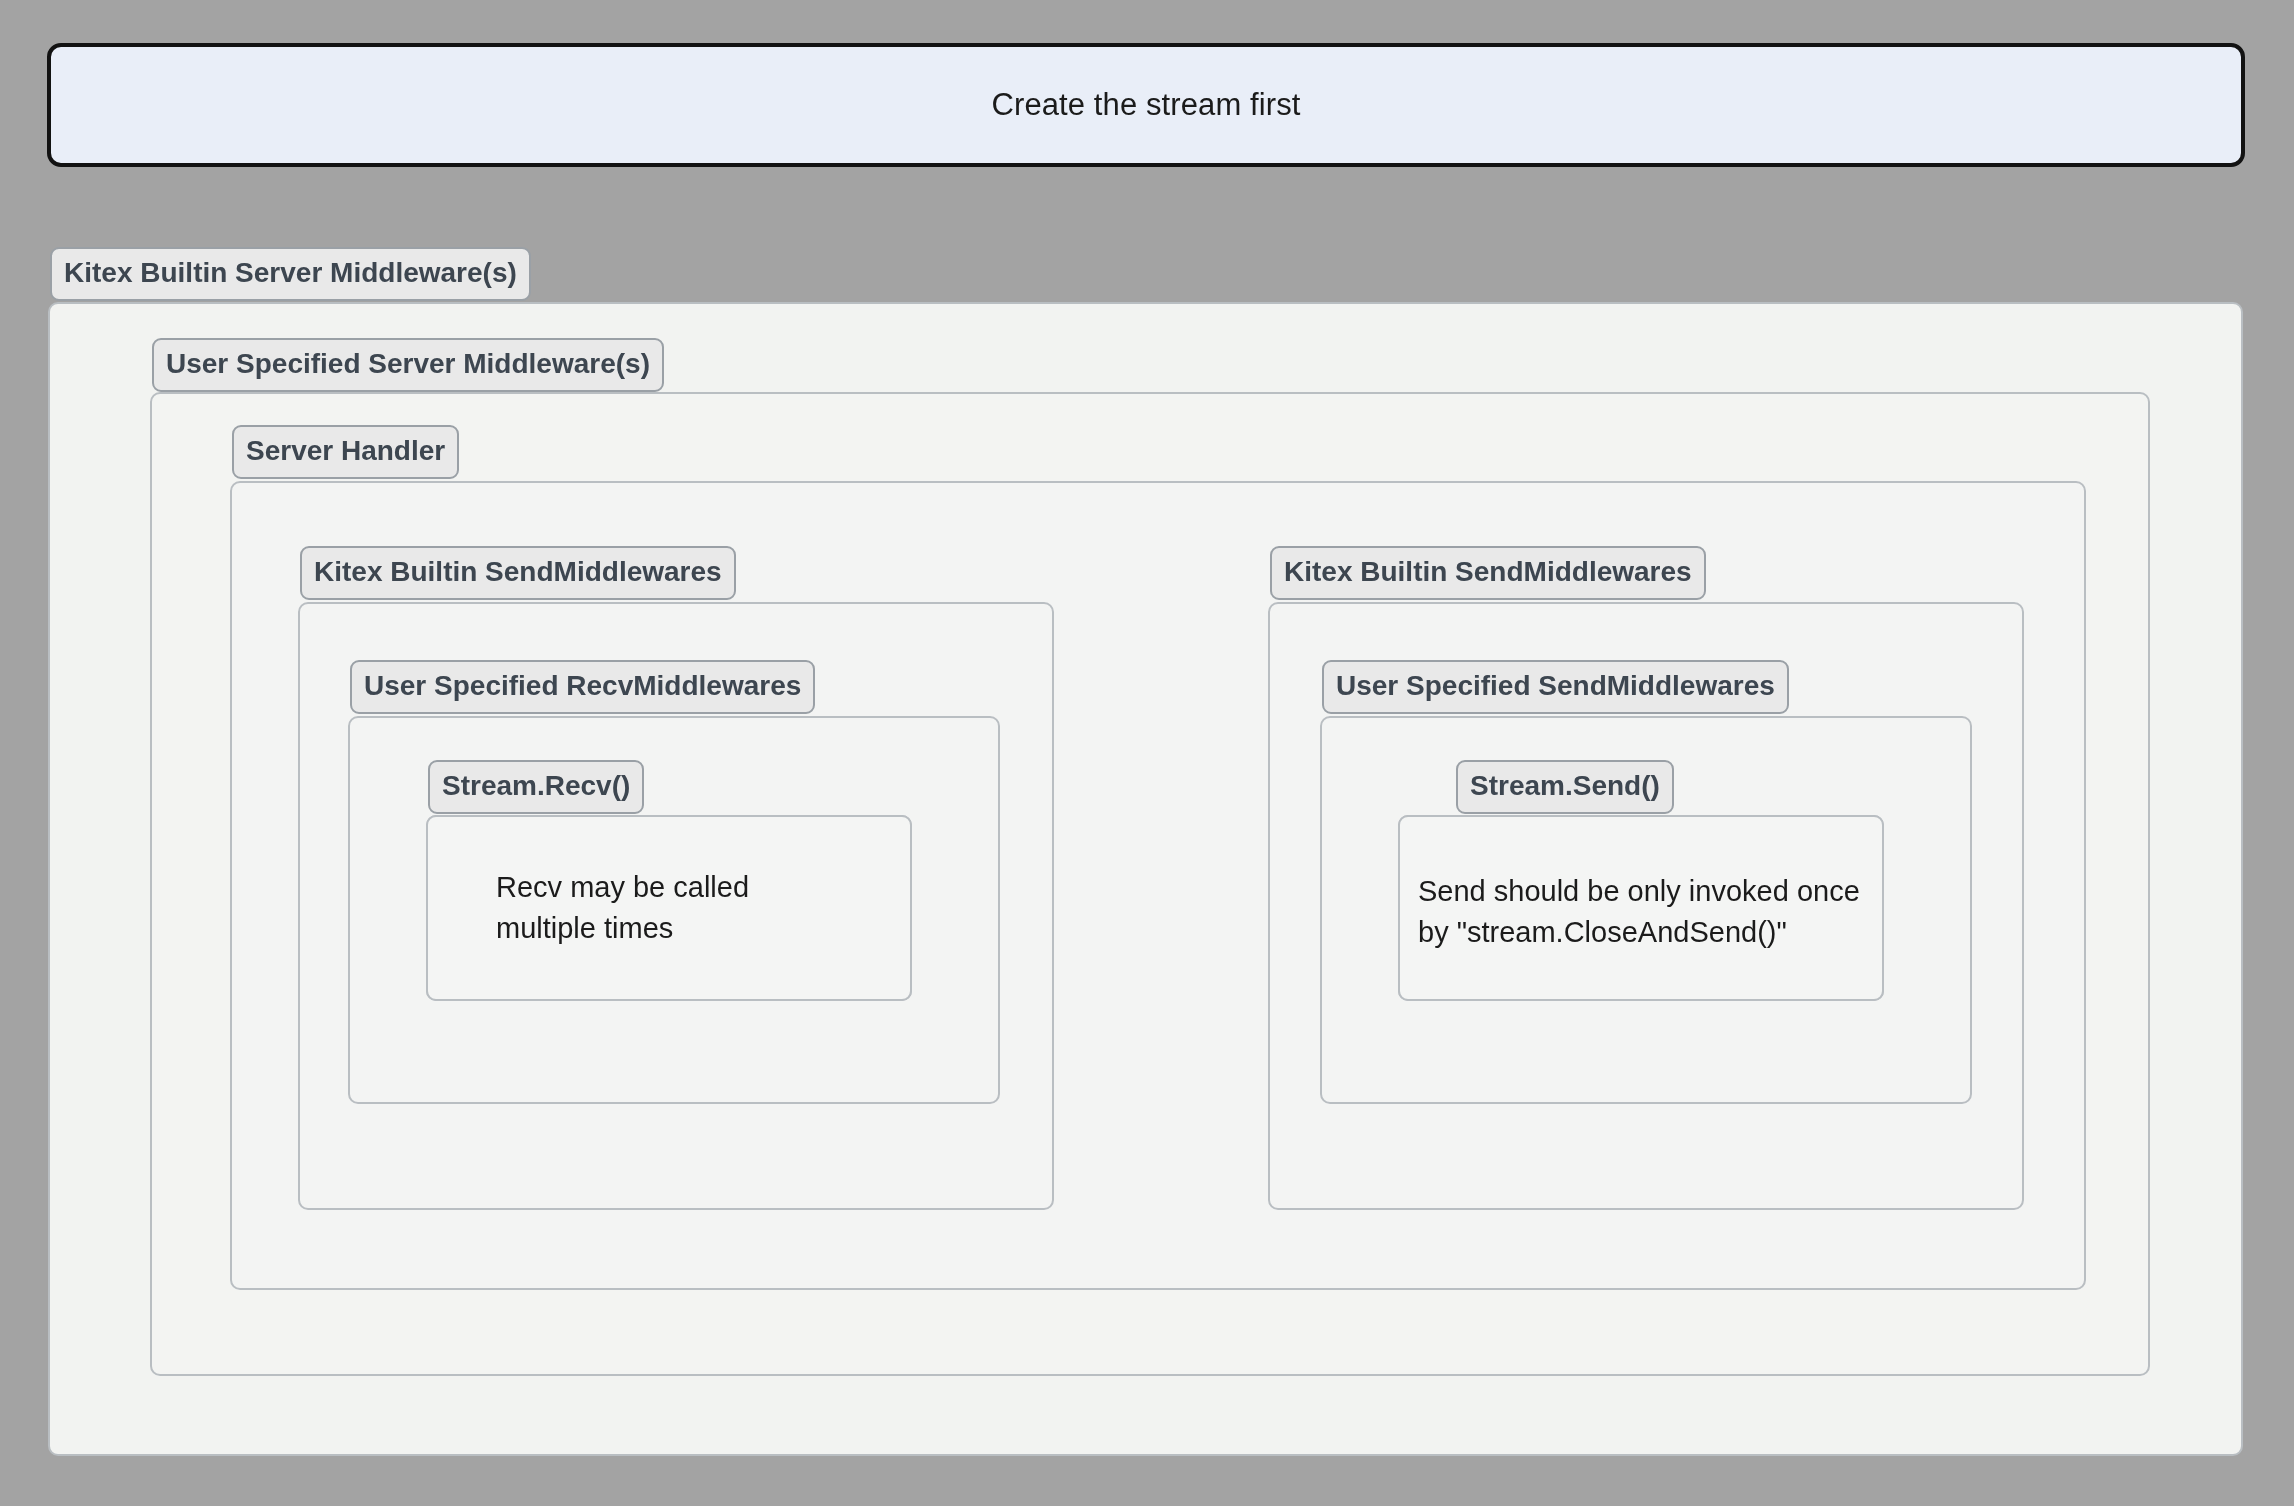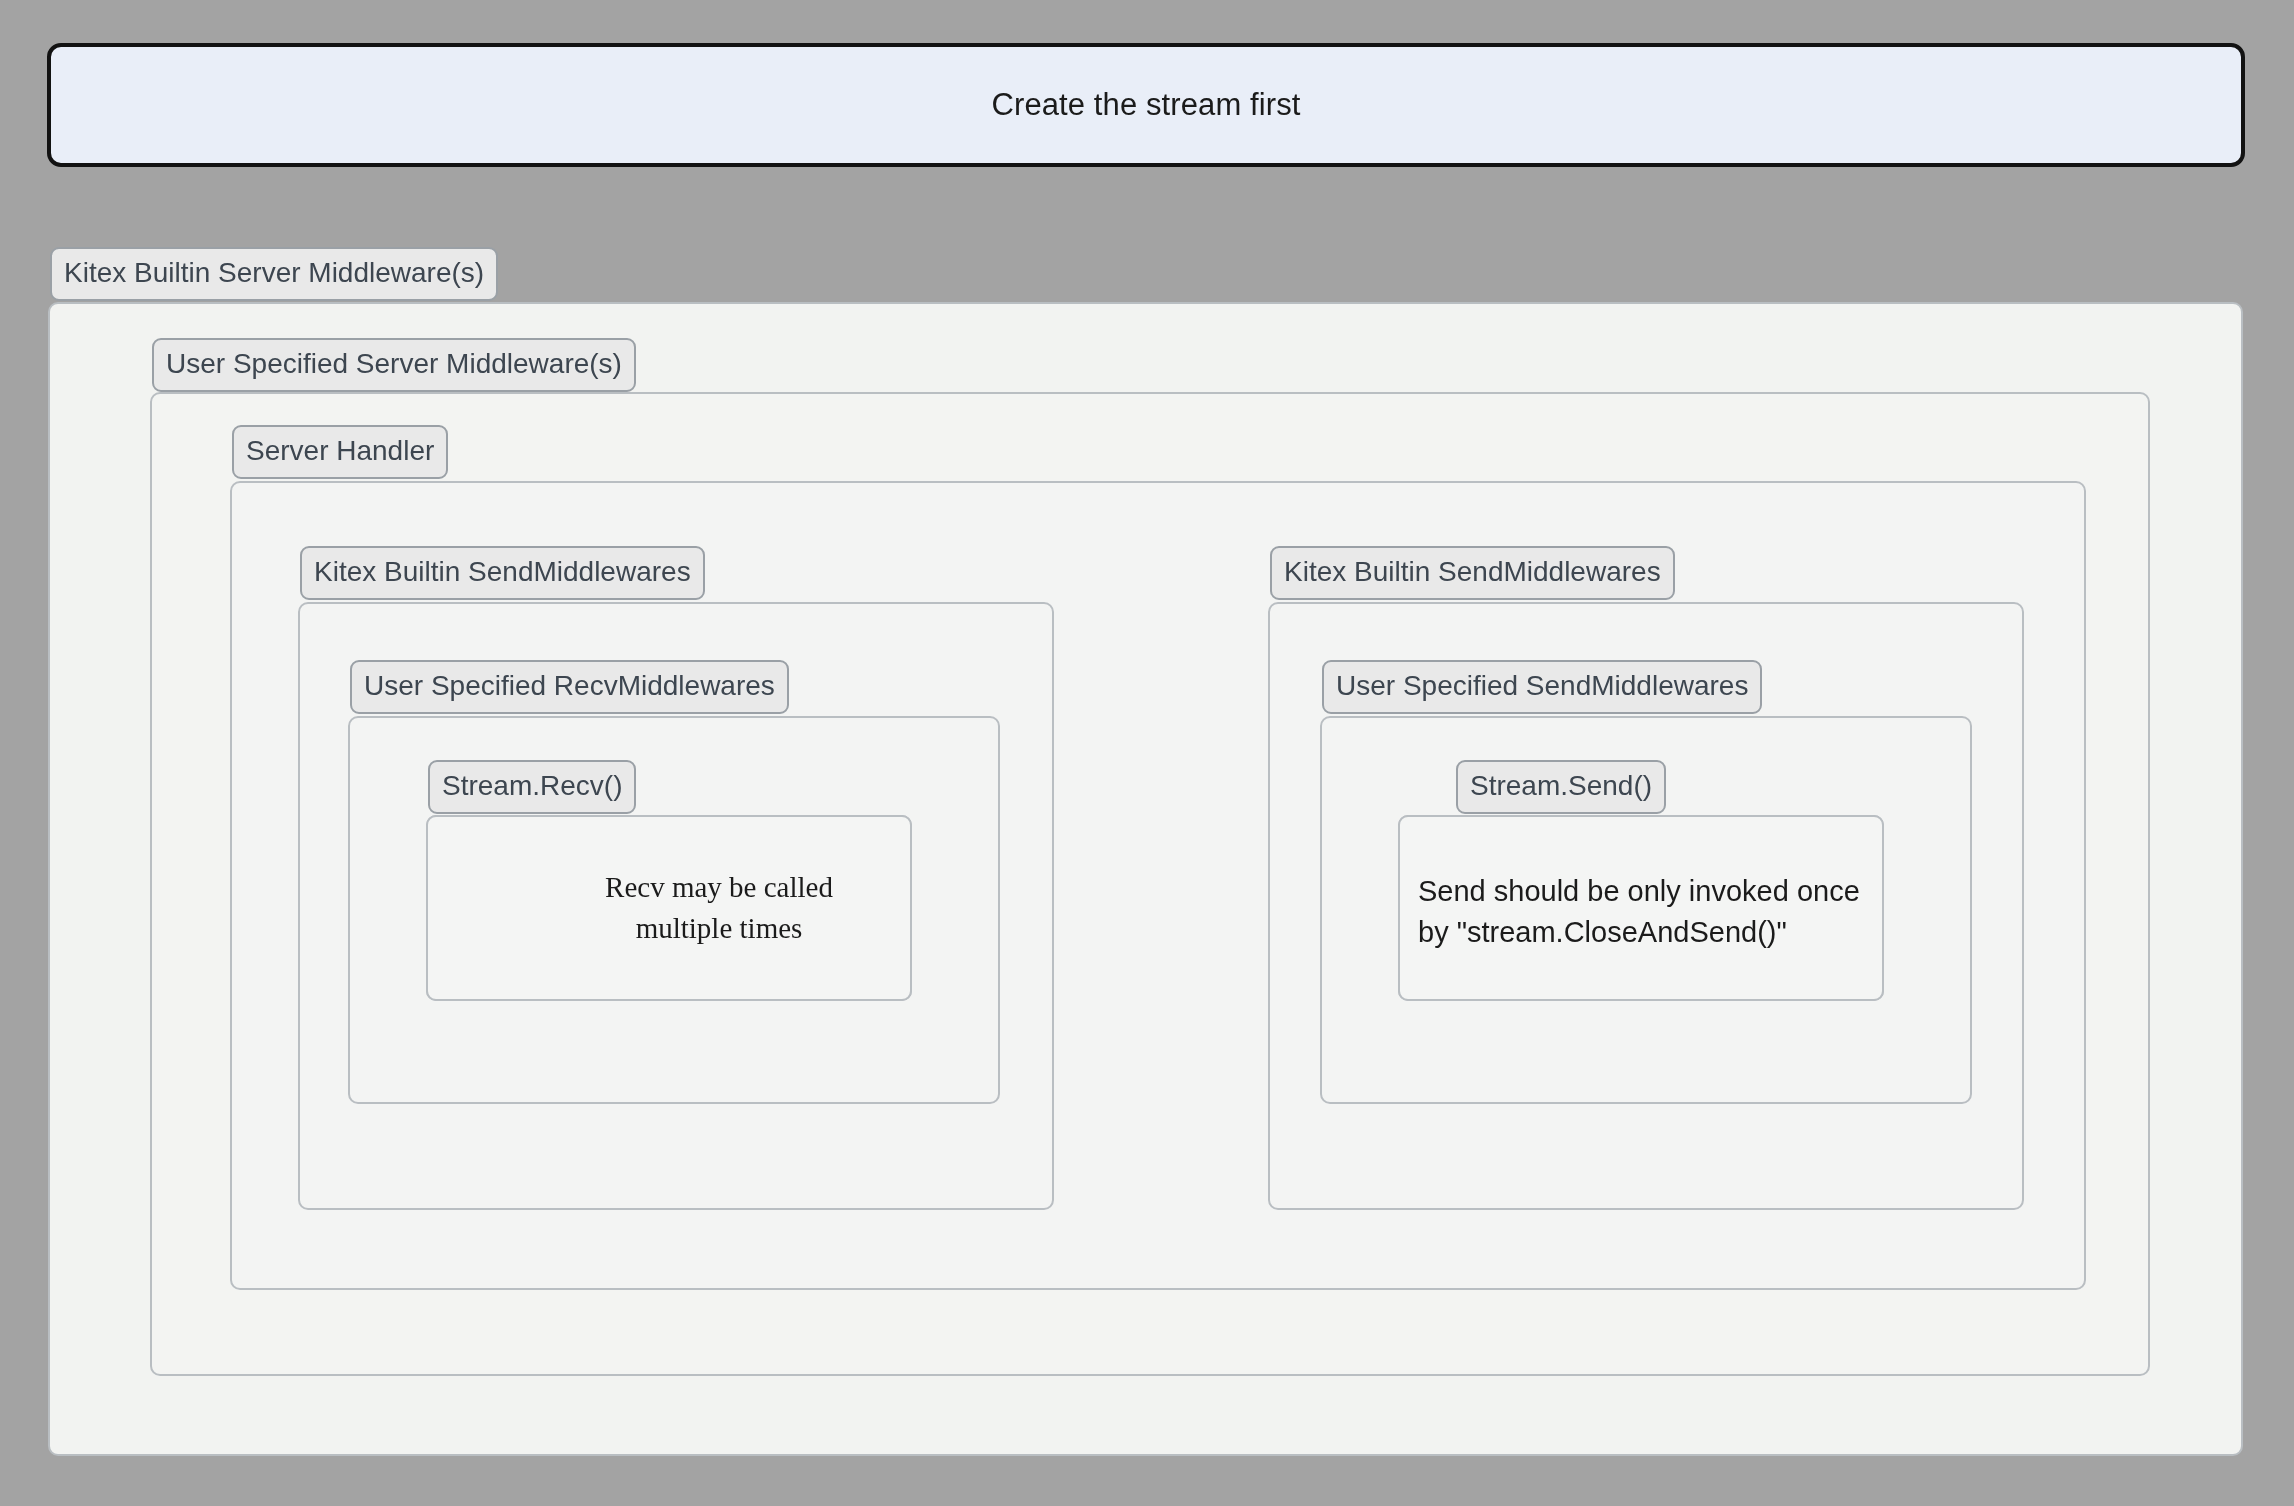--- a/index.html
+++ b/index.html
@@ -59,21 +59,21 @@
   .lvl-5 { background: #f3f4f3; }
 
   
   .pill {
     position: absolute;
     box-sizing: border-box;
     background: #e9e9e9;
     border: 2px solid #9aa0a6;
     border-radius: 9px;
     color: #3d4650;
-    font-weight: normal;
+    font-weight: bold;
     font-size: 28px;
     line-height: 1;
     padding: 10px 12px 12px 12px;
     white-space: nowrap;
     z-index: 5;
   }
 
   
   .leaf-note {
     position: absolute;
@@ -85,23 +85,22 @@
     align-items: center;
   }
   .leaf-note-text {
     font-size: 29px;
     line-height: 1.42;
     color: #1b1b1b;
     white-space: pre-line;
   }
   .leaf-note.center .leaf-note-text {
     width: 100%;
-    text-align: center;
-    padding-left: 100px;
-    font-family: Liberation Serif, serif;
+    text-align: left;
+    padding-left: 68px;
   }
   .leaf-note.left .leaf-note-text {
     width: 100%;
     text-align: left;
     padding-left: 18px;
     padding-right: 10px;
     margin-top: 8px;
   }
 </style>
 </head>

